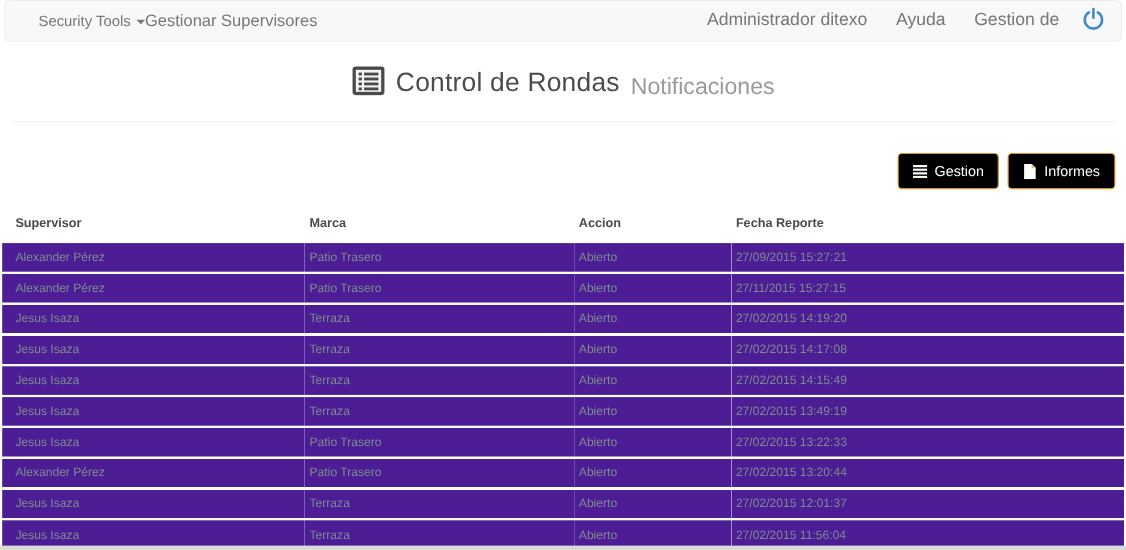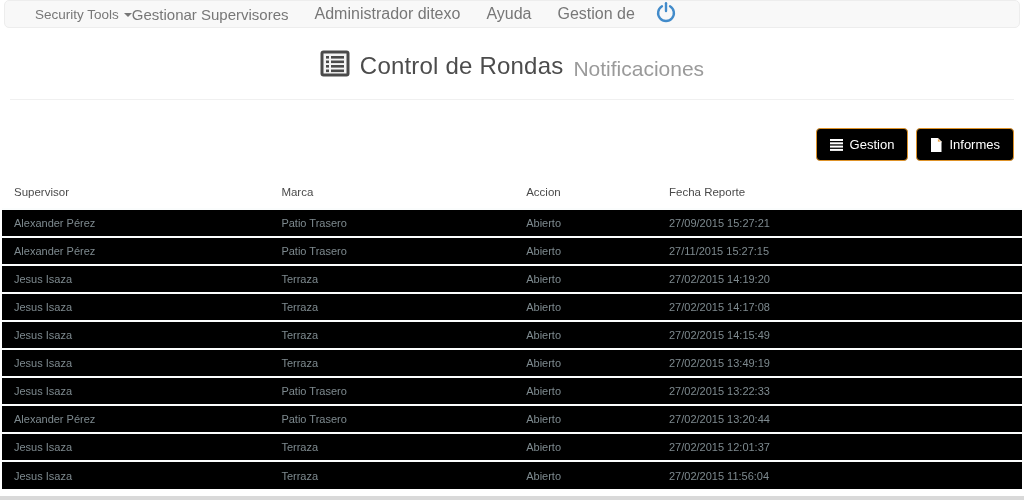--- a/index.html
+++ b/index.html
@@ -6,27 +6,28 @@
   html, body { width: 1024px; height: 500px; overflow: hidden; }
   body {
     font-family: "Liberation Sans", "DejaVu Sans", sans-serif;
     background: #ffffff;
     color: #555;
     position: relative;
   }
 
   
   .navbar {
-    height: 28px;
+    height: 38px;
     margin: 0 4px;
     background: #f8f8f8;
     border: 1px solid #ededed;
     border-radius: 5px;
     display: flex;
     align-items: center;
+    justify-content: space-between;
     padding: 0 14px 0 30px;
   }
   .nav-group { display: flex; align-items: center; }
   .nav-item {
     color: #777;
     text-decoration: none;
     cursor: pointer;
     white-space: nowrap;
   }
   .nav-item.primary { font-size: 13.5px; }
@@ -93,33 +94,33 @@
   
   .data-table {
     width: calc(100% - 4px);
     margin: 16px 2px 0 2px;
     border-collapse: collapse;
     table-layout: fixed;
   }
   .data-table th {
     text-align: left;
     font-size: 11.5px;
-    font-weight: normal;
+    font-weight: bold;
     color: #4a4a4a;
     padding: 9px 4px 10px 4px;
   }
   .data-table td {
     font-size: 11px;
     color: #7e8a8f;
     padding: 7px 4px;
     height: 28px;
     overflow: hidden;
     white-space: nowrap;
   }
-  .data-table tbody tr { background: #000000; border-top: 2px solid #fbfdfd; }
+  .data-table tbody tr { background: #4c1d95; border-top: 2px solid #fbfdfd; }
   .data-table th:first-child, .data-table td:first-child { padding-left: 12px; }
 
   .bottom-strip {
     position: absolute;
     bottom: 0; left: 0;
     width: 100%; height: 4px;
     background: #d9d9d9;
   }
 </style>
 </head>

